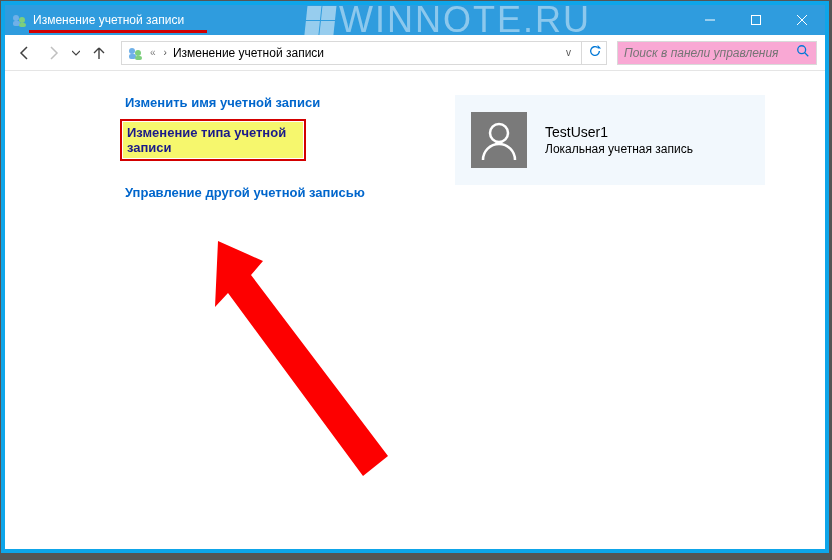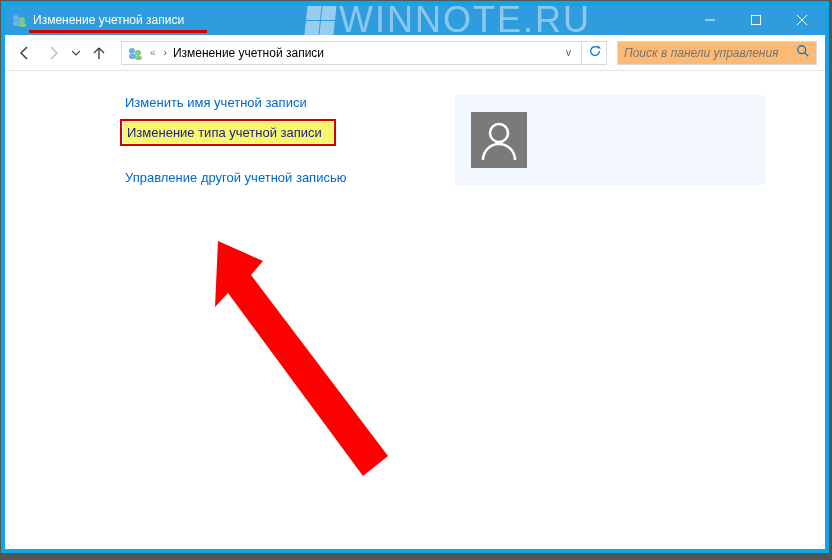--- a/index.html
+++ b/index.html
@@ -15,29 +15,29 @@
     .watermark .winlogo { display:inline-flex; flex-wrap:wrap; width:30px; height:30px; margin-right:4px; transform: skewX(-6deg); opacity:.5; }
     .watermark .winlogo span{ width:14px; height:14px; background:#fff; margin:0.5px; }
     .navbar { height: 36px; border-bottom: 1px solid #e5e5e5; display: flex; align-items: center; padding: 0 8px; gap: 4px; }
     .navbtn { width: 24px; height: 24px; display: flex; align-items: center; justify-content: center; color: #606060; border-radius: 2px; }
     .navbtn.disabled { color: #c0c0c0; }
     .breadcrumb { flex: 1; height: 24px; border: 1px solid #d9d9d9; display: flex; align-items: center; padding: 0 4px; gap: 2px; font-size: 12px; color: #000; margin: 0 6px; background:#fff; }
     .breadcrumb .bicon { width: 18px; height: 18px; display:flex; align-items:center; justify-content:center; }
     .breadcrumb .sep { color: #808080; padding: 0 4px; font-size: 10px; }
     .breadcrumb .bc { padding: 0 2px; }
     .breadcrumb .chev { color:#555; font-size:10px; padding:0 2px;}
-    .searchwrap { width: 200px; height: 24px; border: 1px solid #d9d9d9; display: flex; align-items: center; padding: 0 6px; color: #777; background:#fdba74; }
+    .searchwrap { width: 200px; height: 24px; border: 1px solid #d9d9d9; display: flex; align-items: center; padding: 0 6px; color: #777; background:#f9a8d4; }
     .searchwrap input { border: none; outline: none; flex: 1; font-size: 12px; color: #555; font-style: italic; background: transparent; }
     .searchwrap .sicon { color: #0078d7; }
     .content { flex: 1; padding: 24px 30px 0 120px; position: relative; }
     .page-title { color: #003399; font-size: 17px; font-weight: 400; margin-bottom: 18px; }
     .main-area { display: flex; gap: 40px; }
     .links-col { width: 290px; display: flex; flex-direction: column; gap: 9px; font-size: 13px; }
-    .link { color: #0066cc; cursor: pointer; }
-    .highlighted-wrap { border: 2px solid #d30000; padding: 1px; margin-left: -5px; width: 216px; }
+    .link { color: #0066cc; cursor: pointer; font-weight: bold; }
+    .highlighted-wrap { border: 2px solid #d30000; padding: 1px; margin-left: -5px; width: 186px; }
     .highlighted { background: #f6f76d; color: #1a1a8a; padding: 3px 4px; display: block; }
     .spacer-sm { height: 6px; }
     .user-card { width: 310px; height: 90px; background: #f2f8fd; display: flex; align-items: center; padding: 0 16px; gap: 18px; }
     .avatar { width: 56px; height: 56px; background: #7a7a7a; display: flex; align-items: center; justify-content: center; }
     .user-info .uname { font-size: 14px; color: #000; margin-bottom: 2px; }
     .user-info .utype { font-size: 12px; color: #000; }
     
     .arrow { position: absolute; left: 198px; top: 170px; width: 200px; height: 260px; pointer-events: none; }
   </style>
 </head>
@@ -151,20 +151,24 @@
         <span class="link">Управление другой учетной записью</span>
       </div>
 
       <div class="user-card">
         <div class="avatar">
           <svg width="44" height="44" viewBox="0 0 44 44">
               <circle cx="22" cy="15" r="9" fill="none" stroke="#fff" stroke-width="2.5"></circle>
               <path d="M6 42 a16 16 0 0 1 32 0" fill="none" stroke="#fff" stroke-width="2.5"></path>
             </svg>
         </div>
+        <div class="user-info">
+          <div class="uname">TestUser1</div>
+          <div class="utype">Локальная учетная запись</div>
+        </div>
       </div>
     </div>
 
     <svg class="arrow" viewBox="0 0 200 260">
       <polygon points="15,0 60,20 48,34 185,215 160,235 25,52 12,66" fill="#fd0000"></polygon>
     </svg>
   </div>
 </div>
 
 </body></html>

